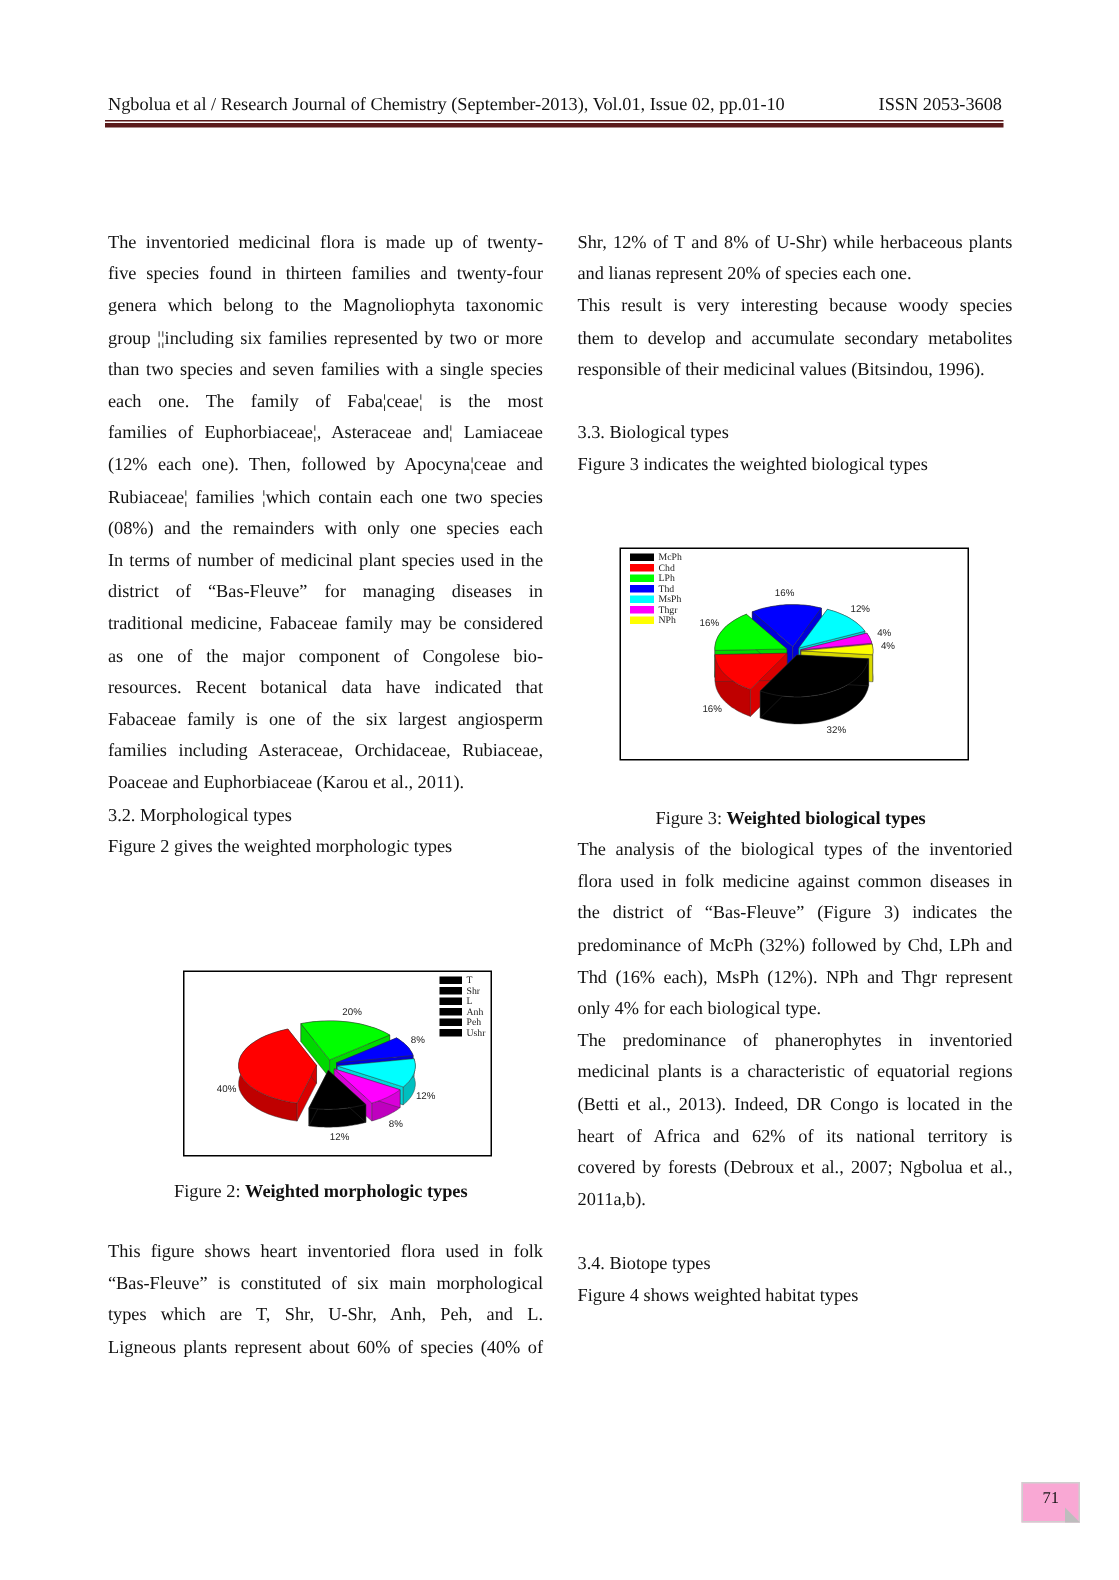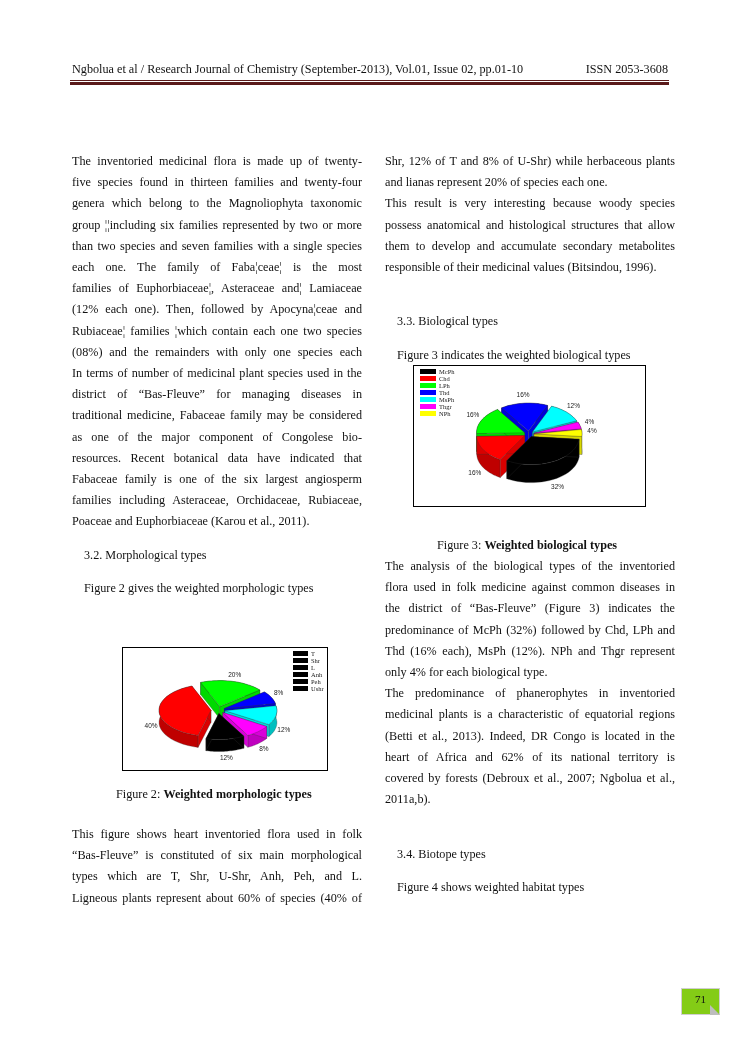--- a/index.html
+++ b/index.html
@@ -4,32 +4,32 @@
 <style>
   html, body { margin:0; padding:0; background:#ffffff; }
   body { width:746px; height:1053px; position:relative; overflow:hidden;
          font-family:"Liberation Serif", "DejaVu Serif", serif; color:#111; }
   .header { position:absolute; left:72px; top:62px; width:596px; font-size:12.2px; }
   .header .left { position:absolute; left:0; top:0; white-space:nowrap; }
   .header .right { position:absolute; right:0; top:0; white-space:nowrap; }
   .rule1 { position:absolute; left:70px; top:80px; width:599px; height:1px; background:#5a1a1a; }
   .rule2 { position:absolute; left:70px; top:82px; width:599px; height:3px; background:#5a1a1a; }
   .col { position:absolute; font-size:12.2px; line-height:21.2px; }
-  .col p { margin:12px; }
+  .col p { margin:0; }
   .just { text-align:justify; text-align-last:justify; }
   .last { text-align:left; text-align-last:left; }
   .colL { left:72px; top:151px; width:290px; }
   .colR { left:385px; top:151px; width:290px; }
   .fig { position:absolute; border:1px solid #000; background:#fff; }
   .caption { position:absolute; font-size:12.2px; white-space:nowrap; }
   .caption b { font-weight:bold; }
   .pie-label { font-family:"Liberation Sans", "DejaVu Sans", sans-serif; font-size:6.5px; fill:#222; }
   .legend-text { font-family:"Liberation Serif", "DejaVu Serif", serif; font-size:6.5px; fill:#222; }
   .pagebox { position:absolute; left:681px; top:988px; width:37px; height:25px;
-             border:1px solid #cfcfcf; background:#84cc16; font-size:11px; text-align:center; line-height:20px; }
+             border:1px solid #cfcfcf; background:#f9a8d4; font-size:11px; text-align:center; line-height:20px; }
   .pagefold { position:absolute; right:-1px; bottom:-1px; width:0; height:0;
               border-left:10px solid #bdbdbd; border-top:10px solid transparent; }
   .blank { height:21.2px; }
 </style>
 </head>
 <body>
 
 <div class="header">
   <span class="left">Ngbolua et al / Research Journal of Chemistry (September-2013), Vol.01, Issue 02, pp.01-10</span>
   <span class="right">ISSN 2053-3608</span>
@@ -135,21 +135,20 @@
     </div>
 </div>
 
 <div class="col colR">
   <div id="R-p1">
       <div class="just">Shr, 12% of T and 8% of U-Shr) while herbaceous plants</div>
       <div class="just last">and lianas represent 20% of species each one.</div>
     </div>
   <div id="R-p2">
       <div class="just">This result is very interesting because woody species</div>
-      <div class="just">possess anatomical and histological structures that allow</div>
       <div class="just">them to develop and accumulate secondary metabolites</div>
       <div class="just last">responsible of their medicinal values (Bitsindou, 1996).</div>
     </div>
   <div class="blank"></div>
   <p>3.3. Biological types</p>
   <p>Figure 3 indicates the weighted biological types</p>
 </div>
 
 <div class="fig" style="left:413px; top:365px; width:231px; height:140px;">
   <svg id="fig3svg" width="231" height="140">

